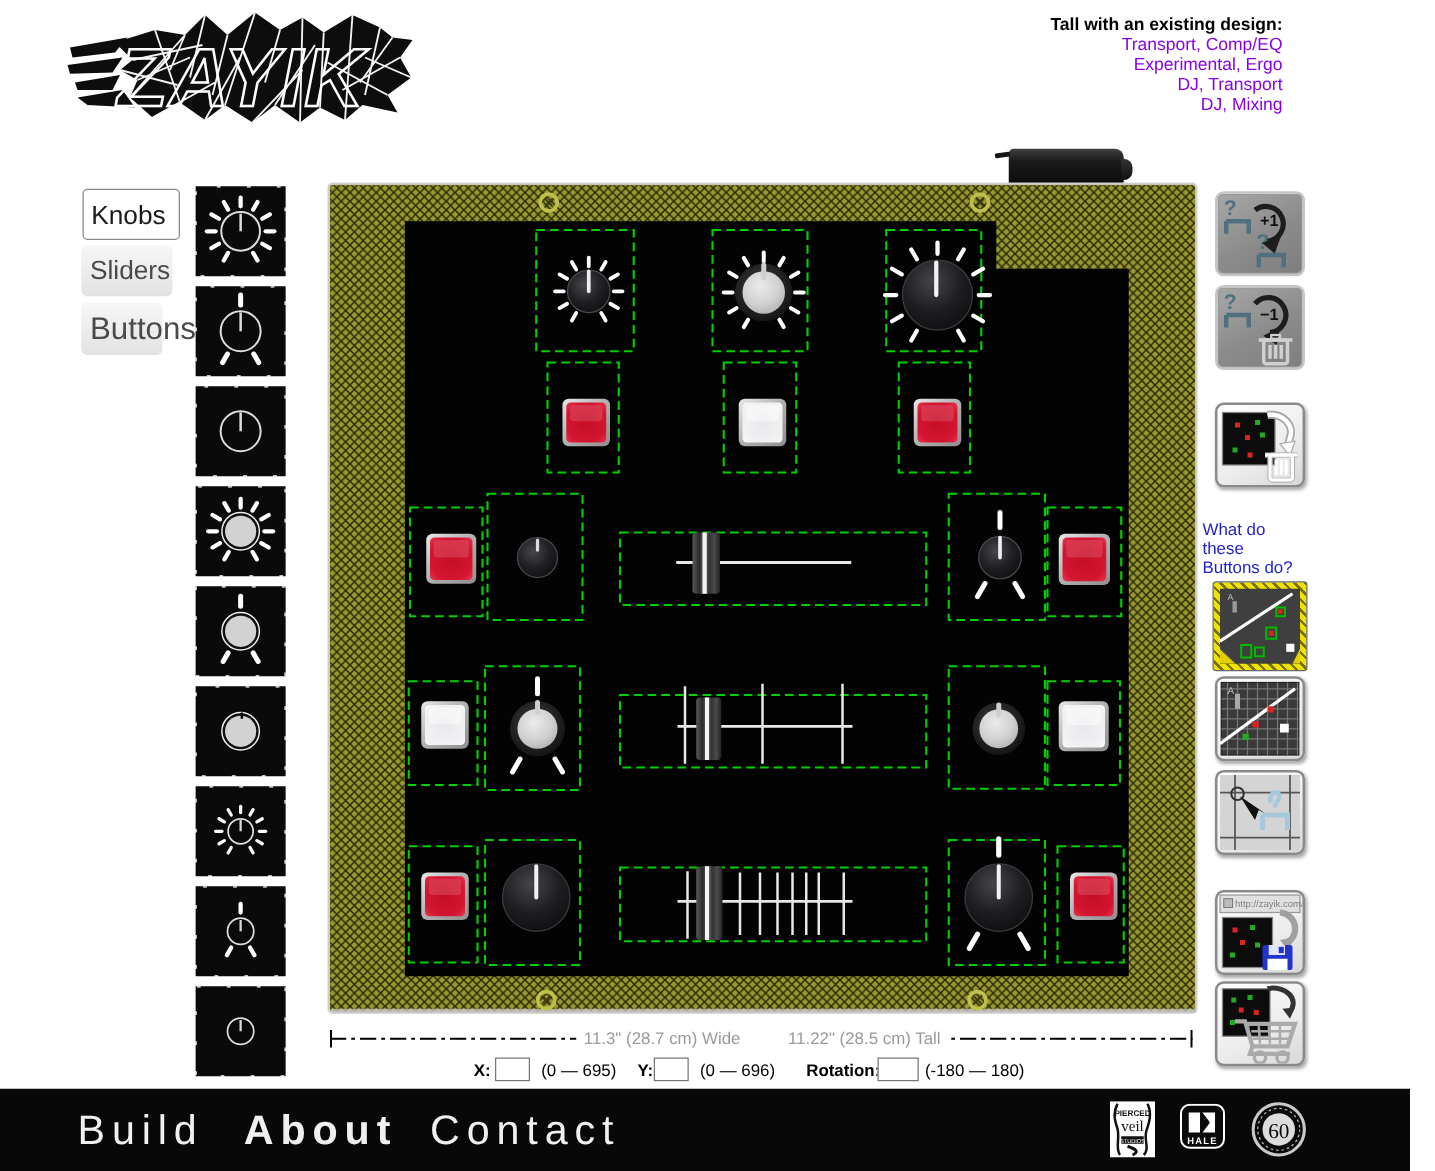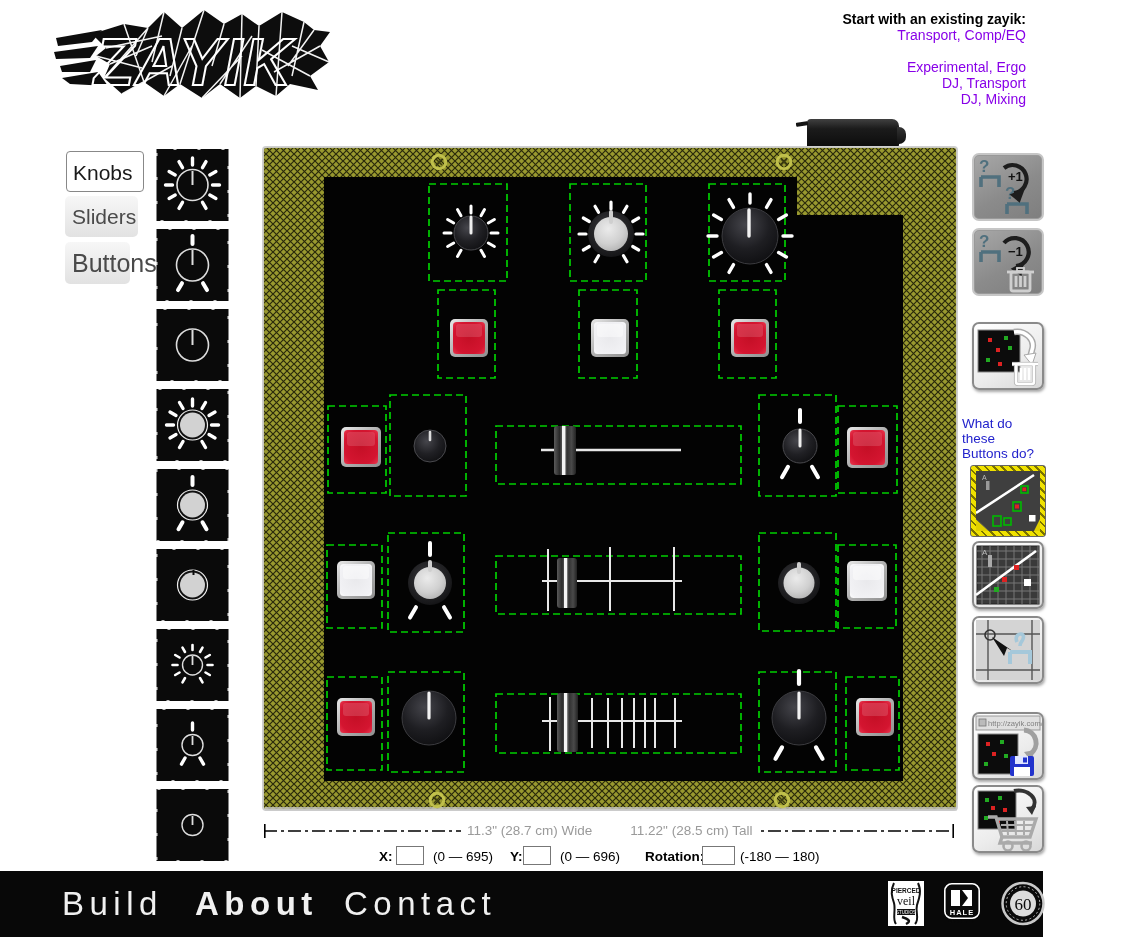--- a/index.html
+++ b/index.html
@@ -17,23 +17,23 @@
     <path d="M10 72 L46 66 L56 80 L18 78 Z" fill="#0d0d0d"></path>
     <path d="M40 28 L72 18 L96 22 L112 6 L130 22 L152 4 L172 18 L190 8 L207 20 L230 6 L252 16 L262 24 L278 26 L268 40 L277 56 L258 70 L266 84 L238 78 L224 90 L204 80 L188 92 L168 78 L150 92 L128 78 L112 90 L92 76 L70 88 L52 72 L58 58 L44 50 L54 42 Z" fill="#0d0d0d"></path>
     <g stroke="#fff" stroke-width="1.5" opacity="0.95" fill="none">
       <path d="M72 18 L92 76 M96 22 L84 50 M112 6 L100 56 M130 22 L118 70 M152 4 L128 78 M172 18 L160 60 M190 8 L188 92 M207 20 L204 80 M230 6 L224 90 M252 16 L240 70 M262 24 L236 60 M268 40 L222 66 M58 58 L100 40 M44 50 L90 62 M54 42 L110 30 M70 88 L120 60 M150 92 L190 50 M277 56 L240 40 M258 70 L210 44 M112 90 L140 40 M168 78 L200 30 M52 72 L96 22"></path>
     </g>
     <text x="42" y="79" font-size="66" font-style="italic" font-weight="bold" font-family="Liberation Sans" stroke="#fff" stroke-width="2" fill="none" letter-spacing="1">ZAYIK</text>
   </g>
 </svg>
 
 <div class="abs" style="left:700px;top:11px;width:326px;text-align:right;font-size:14px;line-height:16px">
-  <div style="font-weight:bold;color:#000;">Start with an existing zayik:</div>
+  <div style="font-weight:bold;color:#000;">Tall with an existing design:</div>
   <div style="color:#8800e8;">Transport, Comp/EQ</div>
-  <div style="color:#8800e8;margin-top:16px;">Experimental, Ergo</div>
+  <div style="color:#8800e8;">Experimental, Ergo</div>
   <div style="color:#8800e8;">DJ, Transport</div>
   <div style="color:#8800e8;text-align:right;">DJ, Mixing</div>
 </div>
 
 <div class="abs" style="left:66px;top:151px;width:78px;height:41px;background:#fff;border:1px solid #888;border-radius:4px;font-size:21px;color:#1a1a1a;line-height:41px;padding-left:6px;box-sizing:border-box;z-index:3">Knobs</div>
 
 <div class="abs" style="left:65px;top:196px;width:73px;height:41px;background:linear-gradient(#f7f7f7,#e2e2e2);border-radius:5px;font-size:21px;color:#4a4a4a;line-height:41px;padding-left:7px;box-sizing:border-box">Sliders</div>
 
 <div class="abs" style="left:65px;top:242px;width:65px;height:42px;background:linear-gradient(#f7f7f7,#e2e2e2);border-radius:5px;font-size:25px;color:#4a4a4a;line-height:42px;padding-left:7px;box-sizing:border-box">Buttons</div>
 
@@ -686,21 +686,21 @@
         <line x1="33" y1="34" x2="34" y2="48"></line>
         <line x1="41" y1="34" x2="42" y2="48"></line>
         <line x1="50" y1="34" x2="50" y2="48"></line>
         <line x1="27" y1="38" x2="59" y2="38"></line>
         <line x1="28" y1="44" x2="58" y2="44"></line>
       </g>
  <circle cx="34" cy="59" r="4.5" fill="none" stroke="#aaa" stroke-width="2.6"></circle>
  <circle cx="52" cy="59" r="4.5" fill="none" stroke="#aaa" stroke-width="2.6"></circle>
 </svg></div>
 
-<div class="abs" style="left:0;top:871px;width:1043px;height:66px;background:#080808">
+<div class="abs" style="left:0;top:871px;width:1128px;height:66px;background:#080808">
 
   <span class="abs" style="left:62px;top:14px;color:#f0f0f0;font-size:33px;letter-spacing:5.5px;font-weight:400">Build</span>
 
   <span class="abs" style="left:195px;top:14px;color:#f0f0f0;font-size:33px;letter-spacing:5.5px;font-weight:700">About</span>
 
   <span class="abs" style="left:344px;top:14px;color:#f0f0f0;font-size:33px;letter-spacing:5.5px;font-weight:400">Contact</span>
 
   <svg class="abs" style="left:888px;top:10px" width="36" height="45" viewBox="0 0 36 45">
     <rect width="36" height="45" fill="#fff"></rect>
     <path d="M6 2 C2 10 4 16 6 22 C8 30 4 38 8 43" fill="none" stroke="#111" stroke-width="2"></path>

